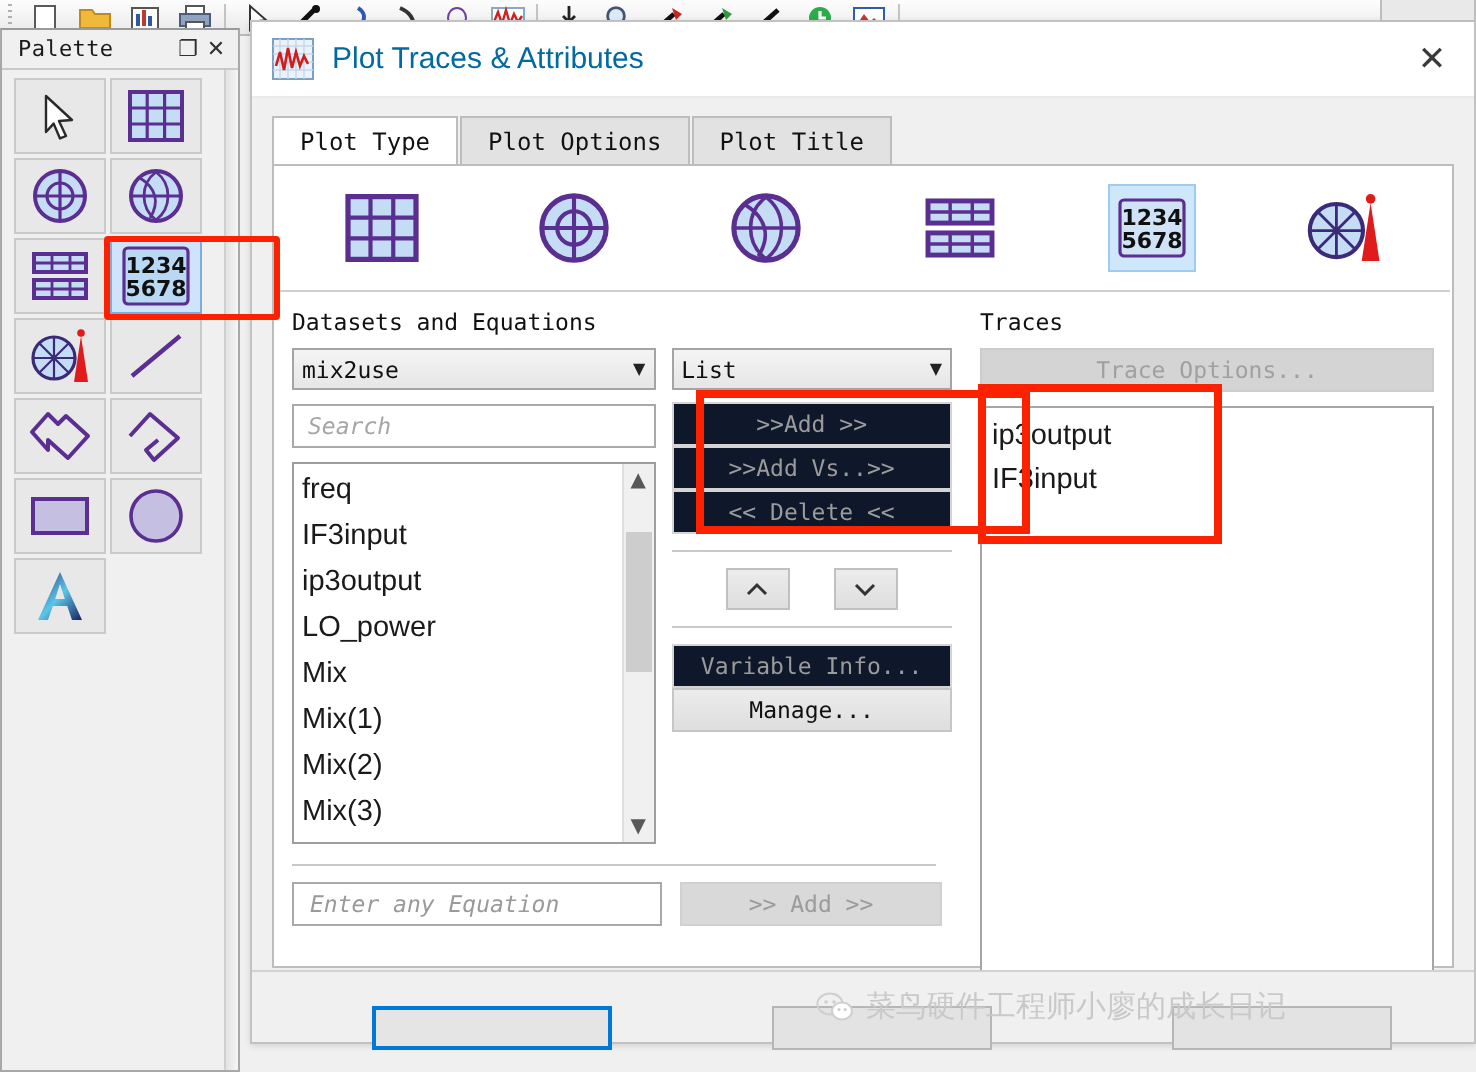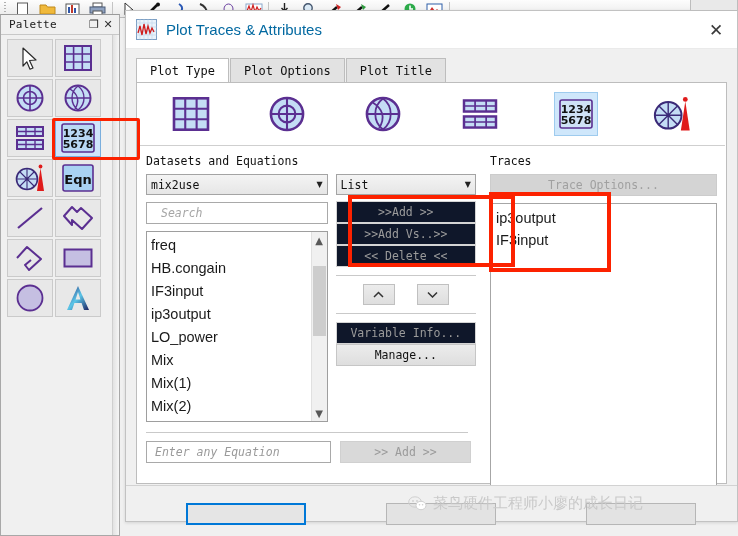--- a/index.html
+++ b/index.html
@@ -106,21 +106,21 @@
   .combo {
     height: 21px; background: linear-gradient(#f4f4f4,#e6e6e6); border: 1px solid #a4a4a4;
     display: flex; align-items: center; padding: 0 4px;
     font-family: "DejaVu Sans Mono", monospace; font-size: 11.5px; color: #111;
   }
   .combo .cval { flex: 1; }
   .combo .carrow { font-size: 8px; color: #222; font-family: "DejaVu Sans", sans-serif; }
 
   .searchbox {
     height: 22px; margin-top: 7px; border: 1px solid #a9a9a9; background: #fff;
-    display: flex; align-items: center; padding: 0 14px;
+    display: flex; align-items: center; padding: 0 7px;
     font-family: "DejaVu Sans Mono", monospace; font-size: 11.5px; font-style: italic; color: #a6a6a6;
   }
 
   .listbox {
     margin-top: 7px; height: 191px; border: 1px solid #9e9e9e; background: #fff;
     position: relative; overflow: hidden;
   }
   .listbox .items { padding: 2px 0 0 4px; }
   .list-item { height: 23px; line-height: 23px; font-size: 14.5px; color: #1a1a1a;
     font-family: "Liberation Sans", sans-serif; white-space: nowrap; }
@@ -365,26 +365,20 @@
             <text x="17" y="25" font-family="DejaVu Sans, sans-serif" font-size="11" font-weight="bold" fill="#101010" text-anchor="middle">5678</text>
           </svg>
         </div>
 
         <div class="pal-cell">
           <svg width="30" height="28" viewBox="0 0 30 28">
               <circle cx="12" cy="15" r="10.5" fill="#c4ddf5" stroke="#3b2a78" stroke-width="1.6"></circle>
               <path d="M1.5 15h21M12 4.5v21M4.5 7.5 L19.5 22.5 M19.5 7.5 L4.5 22.5" stroke="#3b2a78" stroke-width="1.1"></path>
               <path d="M22 27 L25.5 4 L29 27z" fill="#e01b1b"></path>
               <circle cx="25.5" cy="2.5" r="1.9" fill="#e01b1b"></circle>
-            </svg>
-        </div>
-        <div class="pal-cell">
-          <svg width="32" height="28" viewBox="0 0 32 28">
-              <rect x="1" y="1" width="30" height="26" rx="2" fill="#a9d2f2" stroke="#5b2f91" stroke-width="1.6"></rect>
-              <text x="16" y="20" font-family="DejaVu Sans, sans-serif" font-size="13" font-weight="bold" fill="#101010" text-anchor="middle">Eqn</text>
             </svg>
         </div>
 
         <div class="pal-cell">
           <svg width="30" height="26" viewBox="0 0 30 26">
               <path d="M3 23 L27 3" stroke="#5b2f91" stroke-width="2.2"></path>
             </svg>
         </div>
         <div class="pal-cell">
           <svg width="32" height="26" viewBox="0 0 32 26">
@@ -515,21 +509,20 @@
               <div class="combo">
                 <div class="cval">mix2use</div>
                 <div class="carrow">▼</div>
               </div>
               <div class="searchbox">
                 <span>Search</span>
               </div>
               <div class="listbox">
                 <div class="items">
                   <div class="list-item">freq</div>
-                  <div class="list-item">HB.congain</div>
                   <div class="list-item">IF3input</div>
                   <div class="list-item">ip3output</div>
                   <div class="list-item">LO_power</div>
                   <div class="list-item">Mix</div>
                   <div class="list-item">Mix(1)</div>
                   <div class="list-item">Mix(2)</div>
                   <div class="list-item">Mix(3)</div>
                 </div>
                 <div class="vscroll">
                   <div class="arrw">▲</div>

